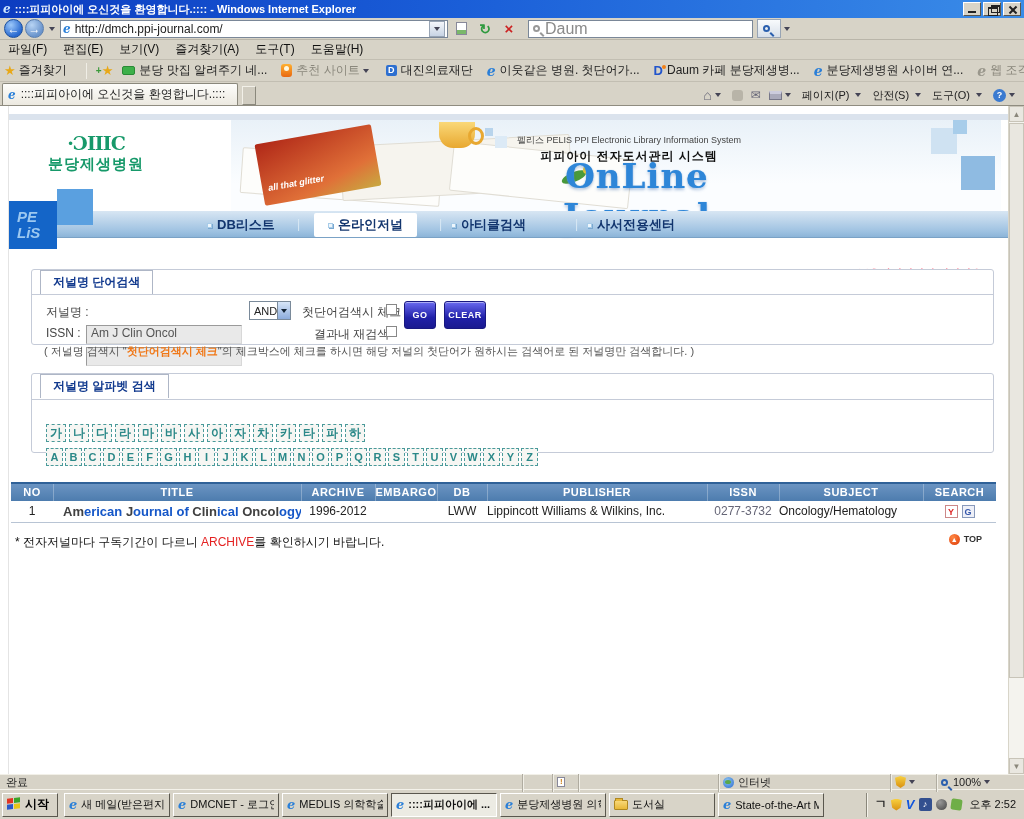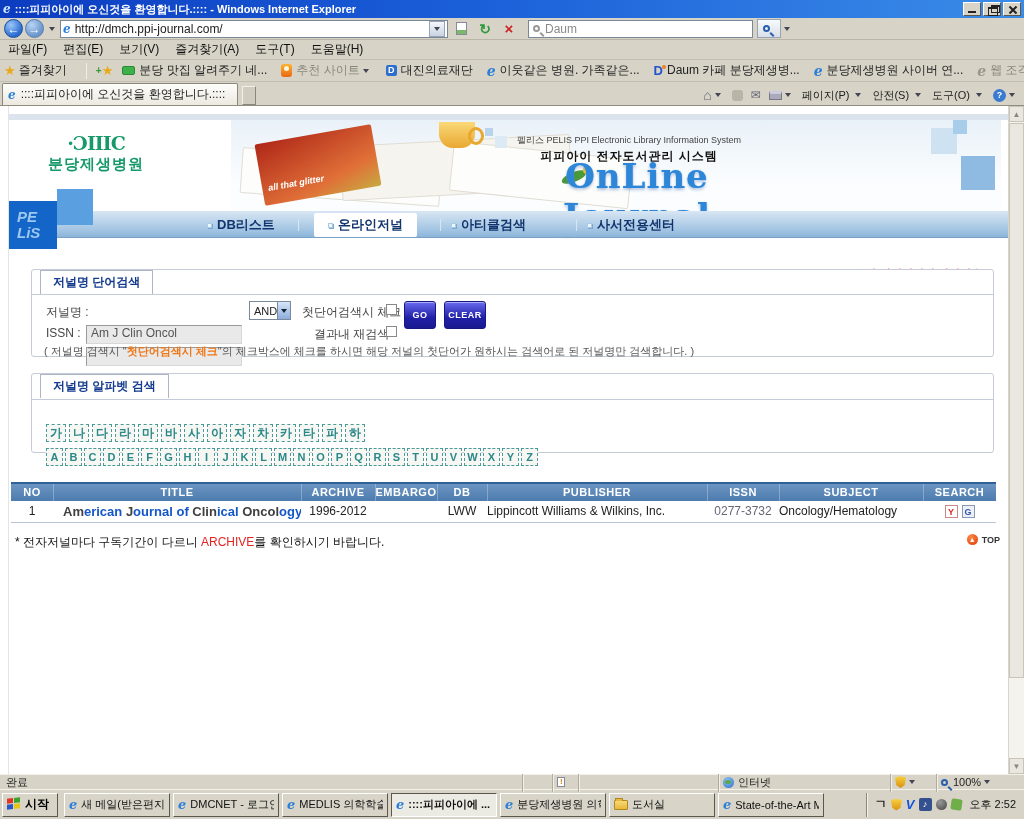--- a/index.html
+++ b/index.html
@@ -26,21 +26,21 @@
   #addrfield .ie-e{color:#2a7fd8;font:bold italic 12px/12px "DejaVu Serif",serif;margin-right:4px;}
   #addrfield .url{flex:1;font-size:12px;color:#222;white-space:nowrap;overflow:hidden;}
   .addr-dd{width:16px;height:16px;background:linear-gradient(#f4f6fa,#c8d4e4);border:1px solid #98a4b4;display:flex;align-items:center;justify-content:center;flex:none;}
   .minibtn{width:22px;height:19px;margin-left:2px;display:flex;align-items:center;justify-content:center;font-weight:bold;flex:none;background:transparent;border:1px solid transparent;}
   .minibtn.compat::before{content:"";width:9px;height:11px;background:#fff;border:1px solid #889;box-shadow:inset 0 -4px 0 #7ab86a;}
   .refresh-glyph{color:#2f9a3f;font-size:14px;} .stop-glyph{color:#cc2222;font-size:15px;}
   #searchfield{width:225px;height:18px;background:#fff;border:1px solid #7a8798;display:flex;align-items:center;padding:0 4px;margin-left:8px;}
   .mag{width:7px;height:7px;border:2px solid #999;border-radius:50%;position:relative;flex:none;margin-right:5px;}
   .mag::after{content:"";position:absolute;width:2px;height:5px;background:#999;transform:rotate(-45deg);left:6px;top:5px;}
   .mag.blue{border-color:#2a5fae;} .mag.blue::after{background:#2a5fae;}
-  #searchfield .ph{color:#8a8a8a;font-size:12px;}
+  #searchfield .ph{color:#8a8a8a;font-size:16px;}
   .srchbtn{width:24px;height:19px;margin-left:4px;background:linear-gradient(#f8fafc,#d8e0ea);border:1px solid #98a4b4;display:flex;align-items:center;justify-content:center;}
 
   
   #menubar{height:20px;background:#d7d3c7;display:flex;align-items:center;gap:16px;padding-left:8px;border-bottom:1px solid #c2beb2;font-size:12px;color:#111;}
   #menubar span{cursor:default;}
 
   
   #favbar{height:22px;background:#d7d3c7;display:flex;align-items:center;padding:0 4px;font-size:12px;color:#222;border-bottom:1px solid #c2beb2;white-space:nowrap;overflow:hidden;}
   .star{color:#e8a818;font-size:13px;margin-right:3px;}
   .addstar{position:relative;margin:0 6px 0 10px;}
@@ -108,21 +108,21 @@
   .nav-item .cube{width:5px;height:5px;background:#eef6fc;border:1px solid #a8cce8;box-shadow:1px 1px 0 #7aa8d0;}
   .nav-item.active{background:#fff;padding:3px 14px;top:2px;border-radius:2px;}
   .n1{left:198px;} .n2{left:305px;} .n3{left:442px;} .n4{left:578px;}
   .nav-sep{position:absolute;top:6px;color:#d8e8f4;font-size:12px;}
   .s1{left:288px;} .s2{left:430px;} .s3{left:566px;}
 
   
   #notice{position:absolute;right:26px;top:160px;color:#ff3b5c;font-size:11px;font-weight:bold;}
 
   
-  #formbox{position:absolute;left:22px;top:163px;width:963px;height:88px;border:1px solid #c5cbd8;border-radius:3px;background:#fff;}
+  #formbox{position:absolute;left:22px;top:163px;width:963px;height:76px;border:1px solid #c5cbd8;border-radius:3px;background:#fff;}
   .boxtab{position:absolute;left:8px;top:0;height:24px;padding:0 12px;background:#fff;border:1px solid #aeb6c6;border-bottom:none;display:flex;align-items:center;font-size:12px;font-weight:bold;color:#123a8e;z-index:2;}
   #formbox .tabline{position:absolute;left:0;top:24px;width:100%;border-top:1px solid #c5cbd8;}
   .flabel{position:absolute;font-size:12px;color:#444;}
   .finput{position:absolute;height:19px;background:#e9e9e9;border:1px solid;border-color:#9a9a9a #d8d8d8 #d8d8d8 #9a9a9a;font-size:12px;color:#555;padding:0 4px;margin-top:24px;}
   #opsel{position:absolute;left:217px;top:31px;width:42px;height:19px;background:#fff;border:1px solid #7a8a9a;display:flex;align-items:center;font-size:11px;color:#222;padding-left:4px;}
   #opsel .selbtn{margin-left:auto;width:15px;height:17px;background:linear-gradient(#d8e6f8,#8cacdc);border-left:1px solid #7a8a9a;display:flex;align-items:center;justify-content:center;}
   .cklabel{position:absolute;font-size:12px;color:#444;}
   .cb{position:absolute;width:11px;height:11px;background:#fff;border:1px solid #888;}
   .bluebtn{position:absolute;top:31px;height:28px;background:linear-gradient(#6a6af0,#2020a8 60%,#1a1a90);border:1px solid #181880;border-radius:3px;color:#fff;font-size:9px;font-weight:bold;letter-spacing:.5px;text-align:center;box-shadow:inset 0 1px 0 rgba(255,255,255,.45);}
   #formnote{position:absolute;left:12px;top:74px;font-size:11px;color:#555;}
@@ -146,21 +146,21 @@
   .td{font-size:12px;line-height:21px;color:#222;white-space:nowrap;overflow:hidden;}
   .td.ctr{text-align:center;}
   .td.c1{padding-left:10px;font-weight:bold;font-size:13px;}
   .tp{color:#1557c8;} .tp.hl{color:#404040;}
   .td.c6{color:#667;}
   .sbtn{display:inline-block;width:13px;height:13px;line-height:12px;font-size:9px;font-weight:bold;text-align:center;vertical-align:middle;margin:0 2px;cursor:pointer;}
   .sbtn.y{border:1px solid #cc8888;background:#fff;color:#dd2222;}
   .sbtn.g{border:1px solid #8899bb;background:#eef0f8;color:#3355aa;}
   #footnote{position:absolute;left:6px;top:428px;font-size:12px;color:#111;}
   #footnote .em{color:#e42222;}
-  #toplink{position:absolute;right:8px;top:428px;display:flex;align-items:center;gap:4px;font-size:9px;font-weight:bold;color:#333;cursor:pointer;}
+  #toplink{position:absolute;right:26px;top:428px;display:flex;gap:4px;font-size:9px;font-weight:bold;color:#333;cursor:pointer;}
   .topcirc{width:11px;height:11px;border-radius:50%;background:radial-gradient(circle at 35% 30%,#ff8844,#dd3a08);color:#fff;font-size:7px;line-height:11px;text-align:center;}
 
   
   #statusbar{height:15px;background:#d7d3c7;border-top:1px solid #f2f0e8;display:flex;align-items:center;font-size:11px;color:#222;}
   .sb-seg{height:20px;display:flex;align-items:center;padding:0 4px;border-left:1px solid #b0aca0;box-shadow:inset 1px 0 0 #f2f0e8;}
   #sb-status{flex:1;padding-left:6px;}
   .globe{width:11px;height:11px;border-radius:50%;background:radial-gradient(circle at 40% 35%,#8ec6f0,#2a6ad0);position:relative;margin-right:4px;}
   .globe::after{content:"";position:absolute;left:2px;top:3px;width:6px;height:4px;background:#5aa84a;border-radius:50%;}
   .pageicon{width:8px;height:10px;background:#fff;border:1px solid #889;position:relative;}
   .pageicon::after{content:"!";position:absolute;left:2px;top:-1px;font-size:8px;color:#d08018;font-weight:bold;}
@@ -254,21 +254,21 @@
           <span class="fi bulb"></span>
           <span class="fav-label">추천 사이트</span>
           <span class="ddc"></span>
         </span>
         <span class="fav-item">
           <span class="fi dmark">D</span>
           <span class="fav-label">대진의료재단</span>
         </span>
         <span class="fav-item">
           <span class="fi ie">e</span>
-          <span class="fav-label">이웃같은 병원. 가족같은...</span>
+          <span class="fav-label">이웃같은 병원. 첫단어가...</span>
         </span>
         <span class="fav-item">
           <span class="fi daum">D</span>
           <span class="fav-label">Daum 카페  분당제생병...</span>
         </span>
         <span class="fav-item">
           <span class="fi ie">e</span>
           <span class="fav-label">분당제생병원 사이버 연...</span>
         </span>
         <span class="fav-item muted">

